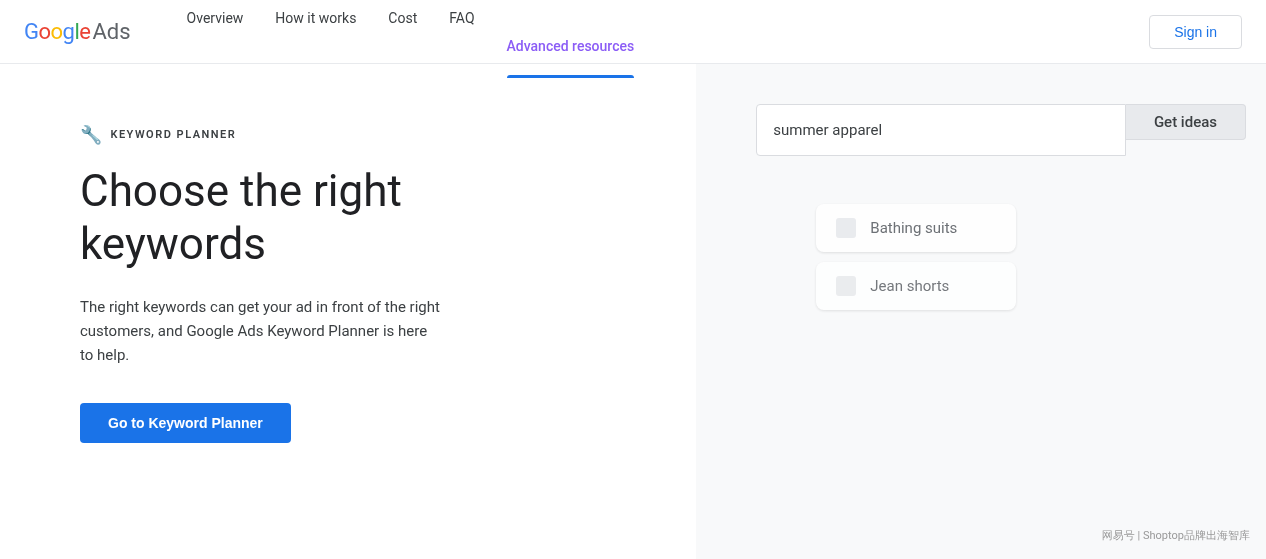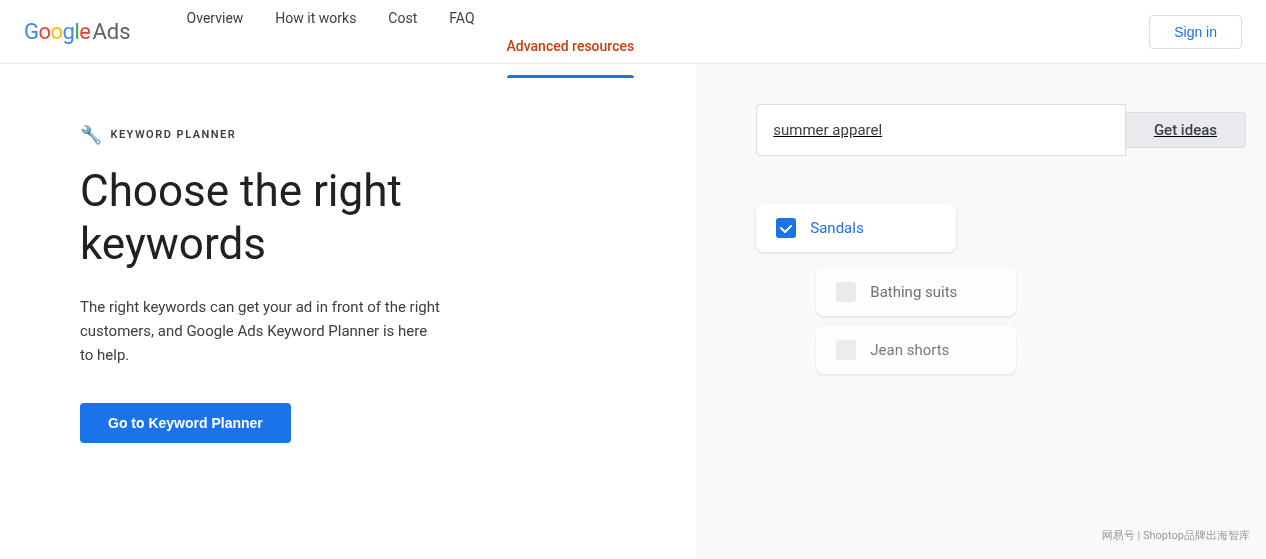--- a/index.html
+++ b/index.html
@@ -49,21 +49,21 @@
       display: flex;
       align-items: center;
       font-size: 14px;
       color: #3c4043;
       text-decoration: none;
       cursor: pointer;
       position: relative;
       white-space: nowrap;
     }
     .nav-link.active {
-      color: #c2410c;
+      color: #8b5cf6;
       font-weight: 500;
       margin-top: 28px;
     }
     .nav-link.active::after {
       content: '';
       position: absolute;
       bottom: 0;
       left: 16px;
       right: 16px;
       height: 3px;
@@ -154,24 +154,22 @@
       position: absolute;
       top: 40px;
       left: 60px;
       right: 20px;
       bottom: 40px;
     }
 
     
     .search-row {
       display: flex;
-      align-items: center;
       gap: 0;
-      margin-bottom: 48px;
-      text-decoration: underline;
+      margin-bottom: 32px;
     }
     .search-input-box {
       flex: 1;
       height: 52px;
       background: #fff;
       border: 1px solid #dadce0;
       border-radius: 4px 0 0 4px;
       padding: 0 16px;
       font-size: 15px;
       color: #3c4043;
@@ -313,28 +311,20 @@
   <div class="right-panel">
     <div class="widget-container">
 
       <div class="search-row">
         <div class="search-input-box">summer apparel</div>
         <div class="get-ideas-btn">Get ideas</div>
       </div>
 
       <div class="keyword-cards">
 
-        <div class="kw-card kw-card-1">
-          <div class="checkbox-blue">
-            <svg viewBox="0 0 14 14" fill="none">
-              <path d="M2 7l4 4 6-6" stroke="#fff" stroke-width="2" stroke-linecap="round" stroke-linejoin="round"></path>
-            </svg>
-          </div>
-          <span class="kw-text-blue">Sandals</span>
-        </div>
 
         <div class="kw-card kw-card-2">
           <div class="checkbox-gray"></div>
           <span class="kw-text-gray">Bathing suits</span>
         </div>
 
         <div class="kw-card kw-card-3">
           <div class="checkbox-gray"></div>
           <span class="kw-text-gray">Jean shorts</span>
         </div>

